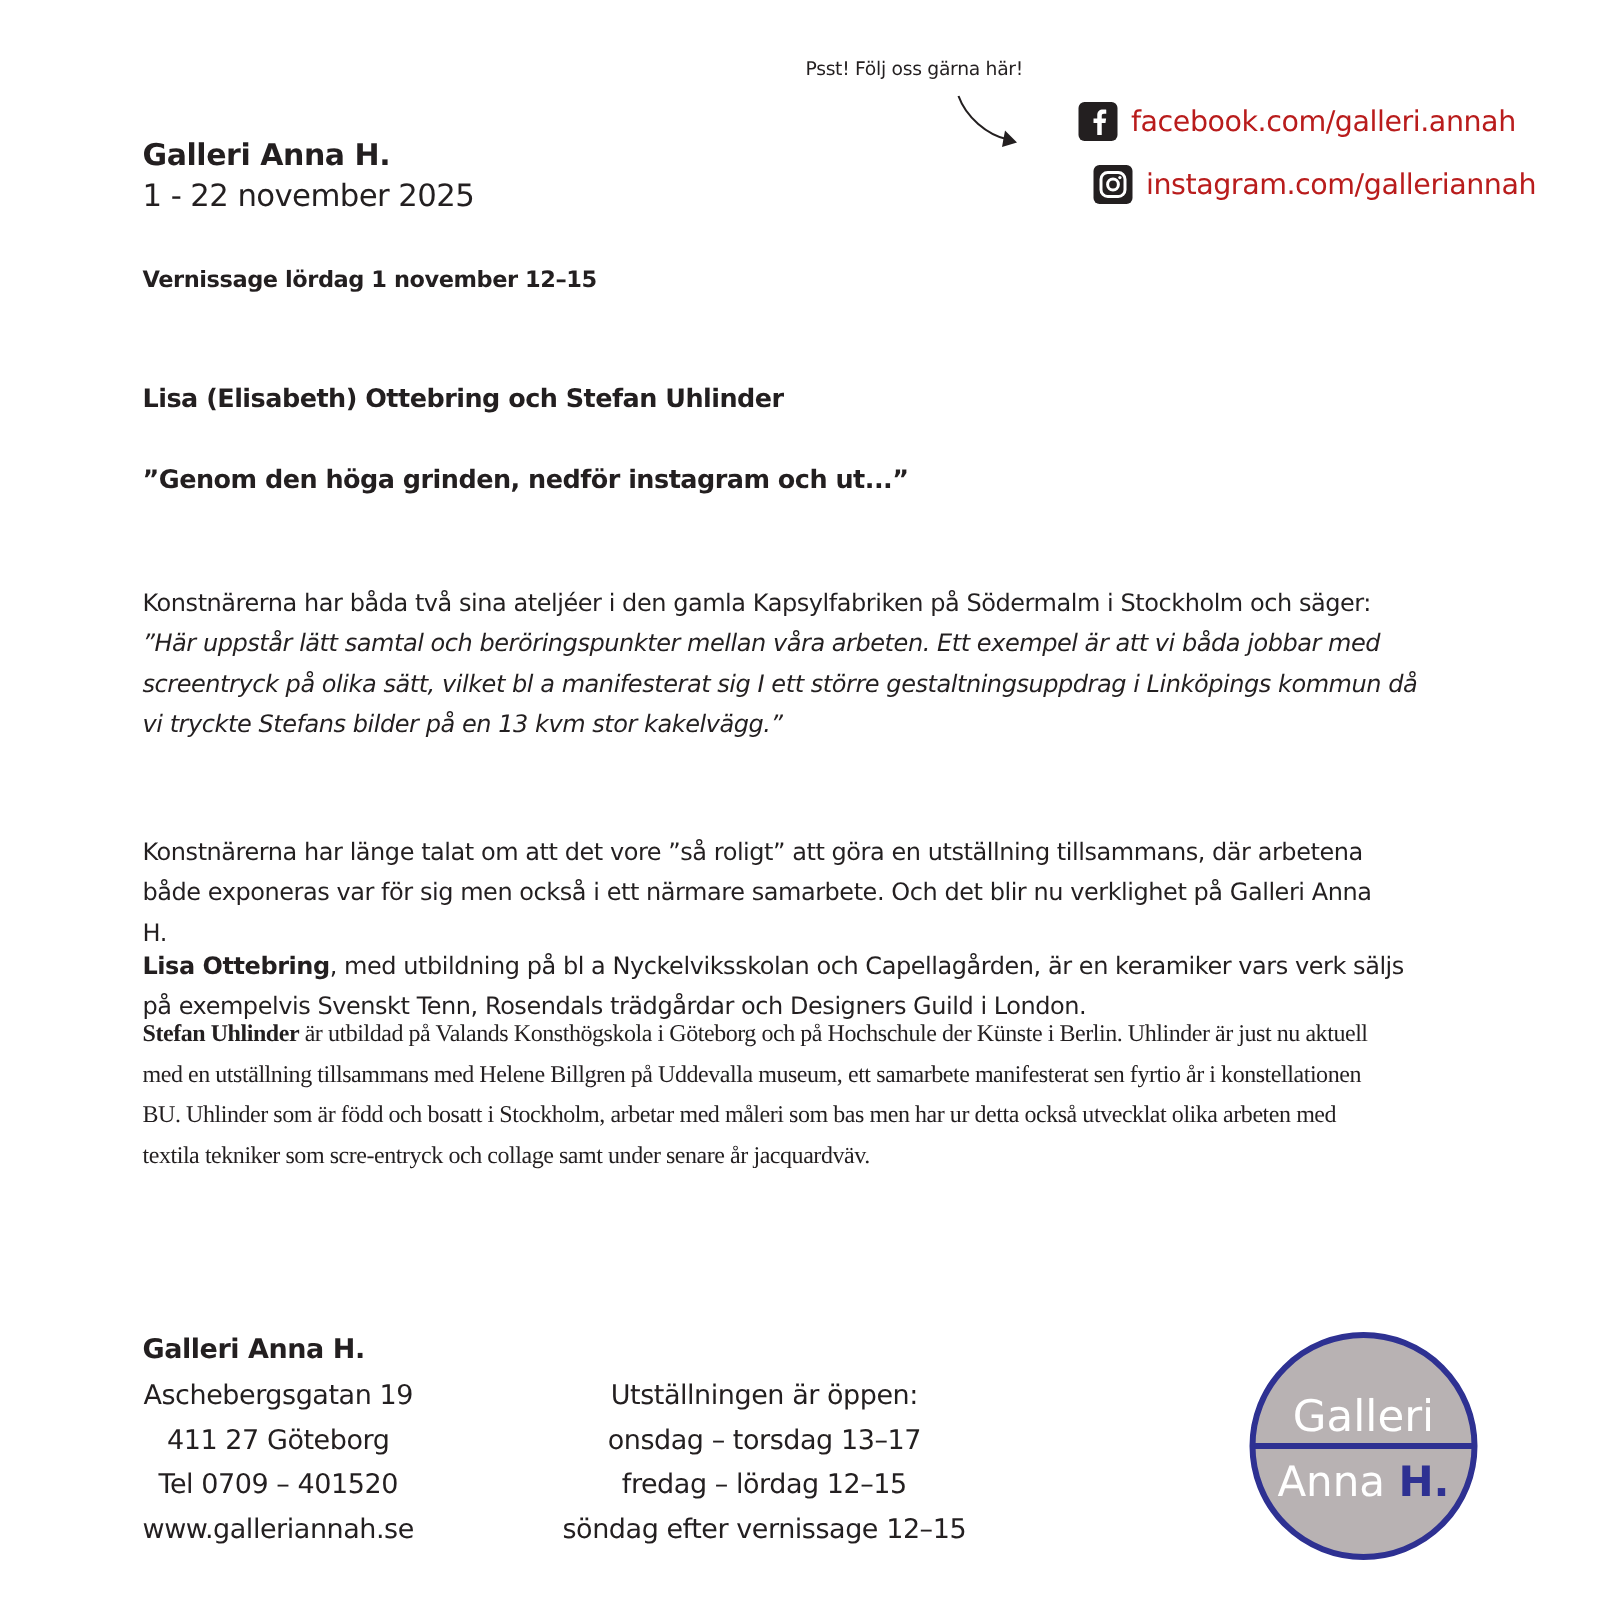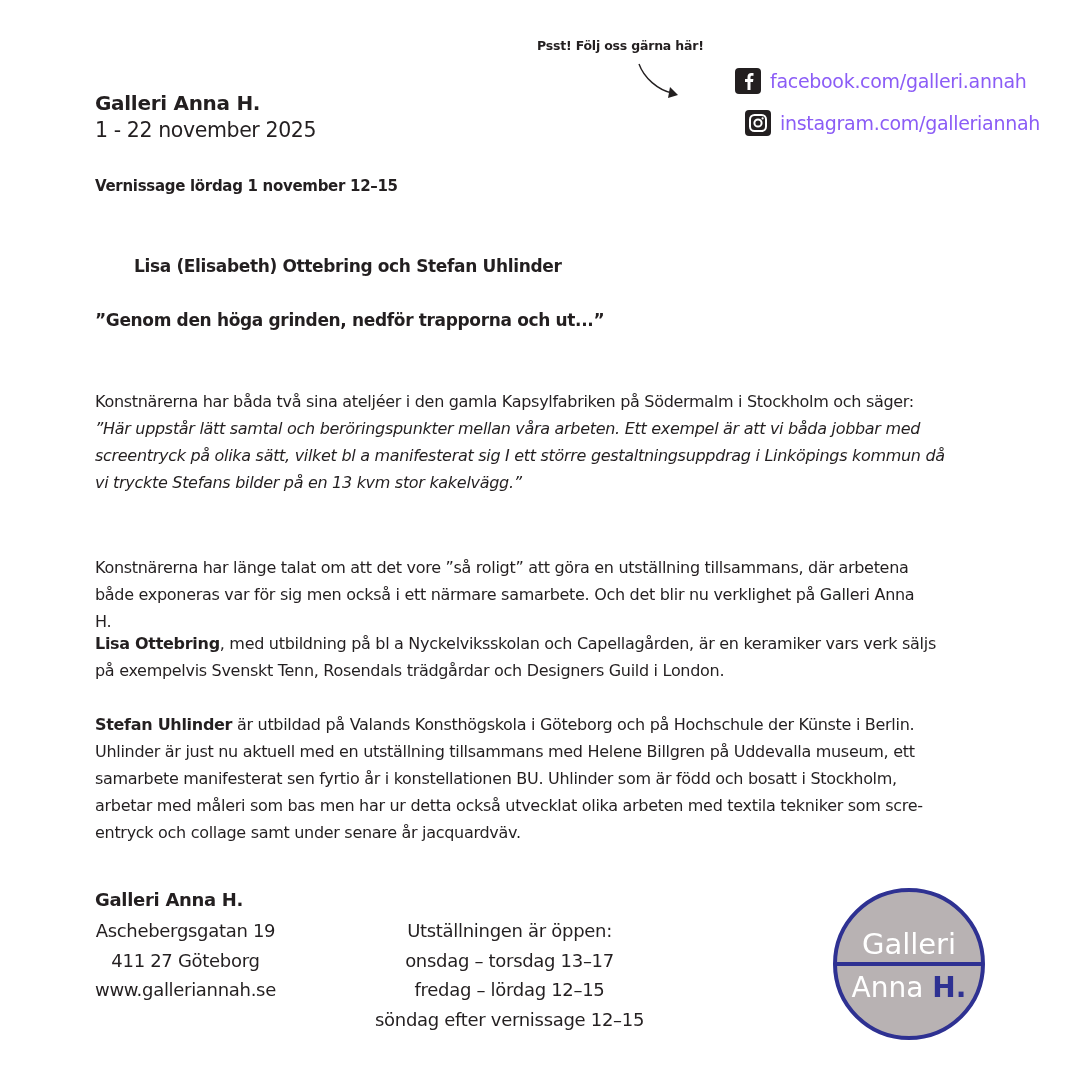--- a/index.html
+++ b/index.html
@@ -1,40 +1,40 @@
 <!DOCTYPE html>
 <html><head>
   <meta charset="utf-8">
   <style>
     html, body { margin: 0; padding: 0; }
     body {
       width: 1080px; height: 1080px; background: #ffffff; position: relative; overflow: hidden;
       font-family: "DejaVu Sans", "Liberation Sans", sans-serif; color: #231f20;
     }
     .abs { position: absolute; }
-    .psst { left: 537px; top: 38px; font-size: 12.5px; color: #231f20; letter-spacing: -0.2px; font-weight: bold; }
+    .psst { left: 537px; top: 38px; font-size: 12.5px; color: #231f20; letter-spacing: -0.2px; }
     .arrow { left: 636px; top: 62px; width: 46px; height: 40px; }
-    .social-row { left: 712px; display: flex; align-items: center; gap: 9px; font-size: 19px; color: #8b5cf6; white-space: nowrap; letter-spacing: -0.3px; padding-left: 23px; }
+    .social-row { left: 696px; display: flex; align-items: center; gap: 9px; font-size: 19px; color: #b91c1c; white-space: nowrap; letter-spacing: -0.3px; padding-left: 23px; }
     .social-row.fb { top: 68px; }
     .social-row.ig { top: 110px; margin-left: 10px; }
     .ico { width: 26px; height: 26px; border-radius: 4px; background: #231f20; display: flex; align-items: center; justify-content: center; flex: 0 0 26px; }
     .ico svg { display: block; }
 
     .gallery-title { left: 95px; top: 91px; font-size: 20px; font-weight: bold; letter-spacing: -0.3px; }
     .dates { left: 95px; top: 118px; font-size: 20.5px; letter-spacing: -0.4px; }
     .vernissage { left: 95px; top: 177px; font-size: 15px; font-weight: bold; letter-spacing: -0.3px; }
-    .artists { left: 95px; top: 256px; font-size: 17px; font-weight: bold; letter-spacing: -0.35px; margin-left: 39px; }
+    .artists { left: 95px; top: 256px; font-size: 17px; font-weight: bold; letter-spacing: -0.35px; }
     .exhibit-title { left: 95px; top: 310px; font-size: 17px; font-weight: bold; letter-spacing: -0.35px; }
 
     .body-text { left: 95px; width: 850px; font-size: 16px; line-height: 27px; letter-spacing: -0.3px; }
     .body-text p { margin: 0; }
     .p1 { top: 388px; }
     .p2 { top: 522px; width: 830px; margin-top: 32px; }
     .p3 { top: 630px; }
-    .p4 { top: 711px; width: 830px; }
+    .p4 { top: 676px; width: 830px; font-family: Liberation Serif, serif; }
     .quote { font-style: italic; }
     b { font-weight: bold; margin-top: 20px; }
 
     .footer-name { left: 95px; top: 889px; font-size: 18px; font-weight: bold; letter-spacing: -0.3px; }
     .footer-col { font-size: 18px; line-height: 29.5px; letter-spacing: -0.3px; }
     .footer-col div { white-space: nowrap; text-align: center; }
     .addr { left: 95px; top: 916px; }
     .hours { left: 375px; top: 916px; }
 
     .logo { left: 832px; top: 887px; width: 154px; height: 154px; }
@@ -66,40 +66,41 @@
     </svg>
   </span>
   <span>instagram.com/galleriannah</span>
 </div>
 
 <div class="abs gallery-title">Galleri Anna H.</div>
 <div class="abs dates">1 - 22 november 2025</div>
 <div class="abs vernissage">Vernissage lördag 1 november 12–15</div>
 
 <div class="abs artists">Lisa (Elisabeth) Ottebring och Stefan Uhlinder</div>
-<div class="abs exhibit-title">”Genom den höga grinden, nedför trapporna och ut...”</div>
+<div class="abs exhibit-title">”Genom den höga grinden, nedför instagram och ut...”</div>
 
 <div class="abs body-text p1">
   <p>Konstnärerna har båda två sina ateljéer i den gamla Kapsylfabriken på Södermalm i Stockholm och säger:</p>
   <p class="quote">”Här uppstår lätt samtal och beröringspunkter mellan våra arbeten. Ett exempel är att vi båda jobbar med screentryck på olika sätt, vilket bl a manifesterat sig I ett större gestaltningsuppdrag i Linköpings kommun då vi tryckte Stefans bilder på en 13 kvm stor kakelvägg.”</p>
 </div>
 <div class="abs body-text p2">
   <p>Konstnärerna har länge talat om att det vore ”så roligt” att göra en utställning tillsammans, där arbetena både exponeras var för sig men också i ett närmare samarbete. Och det blir nu verklighet på Galleri Anna H.</p>
 </div>
 <div class="abs body-text p3">
   <p><b>Lisa Ottebring</b><span>, med utbildning på bl a Nyckelviksskolan och Capellagården, är en keramiker vars verk säljs på exempelvis Svenskt Tenn, Rosendals trädgårdar och Designers Guild i London.</span></p>
 </div>
 <div class="abs body-text p4">
   <p><b>Stefan Uhlinder</b><span> är utbildad på Valands Konsthögskola i Göteborg och på Hochschule der Künste i Berlin. Uhlinder är just nu aktuell med en utställning tillsammans med Helene Billgren på Uddevalla museum, ett samarbete manifesterat sen fyrtio år i konstellationen BU. Uhlinder som är född och bosatt i Stockholm, arbetar med måleri som bas men har ur detta också utvecklat olika arbeten med textila tekniker som scre-entryck och collage samt under senare år jacquardväv.</span></p>
 </div>
 
 <div class="abs footer-name">Galleri Anna H.</div>
 <div class="abs footer-col addr">
   <div>Aschebergsgatan 19</div>
   <div>411 27 Göteborg</div>
+  <div>Tel 0709 – 401520</div>
   <div>www.galleriannah.se</div>
 </div>
 <div class="abs footer-col hours">
   <div>Utställningen är öppen:</div>
   <div>onsdag – torsdag 13–17</div>
   <div>fredag – lördag 12–15</div>
   <div>söndag efter vernissage 12–15</div>
 </div>
 
 <svg class="abs logo" viewBox="0 0 154 154">

